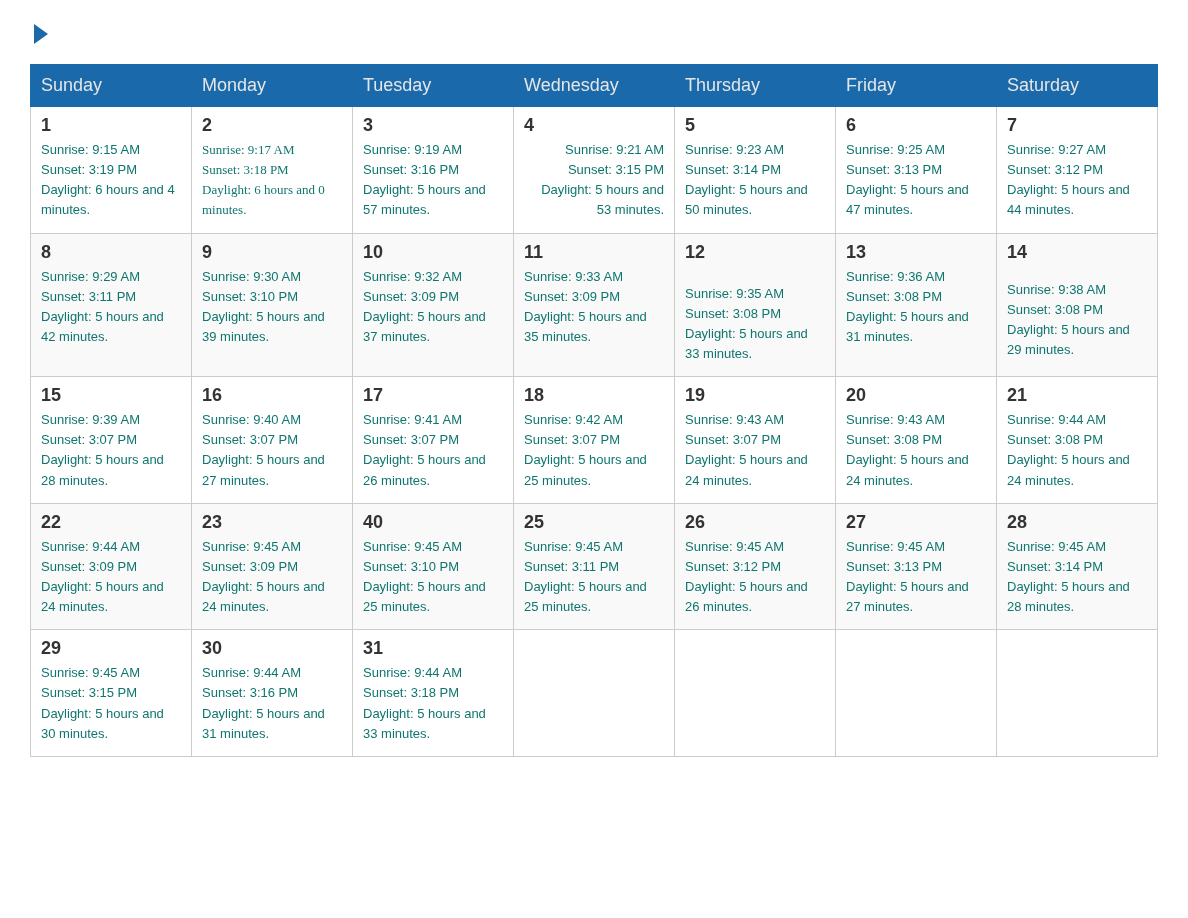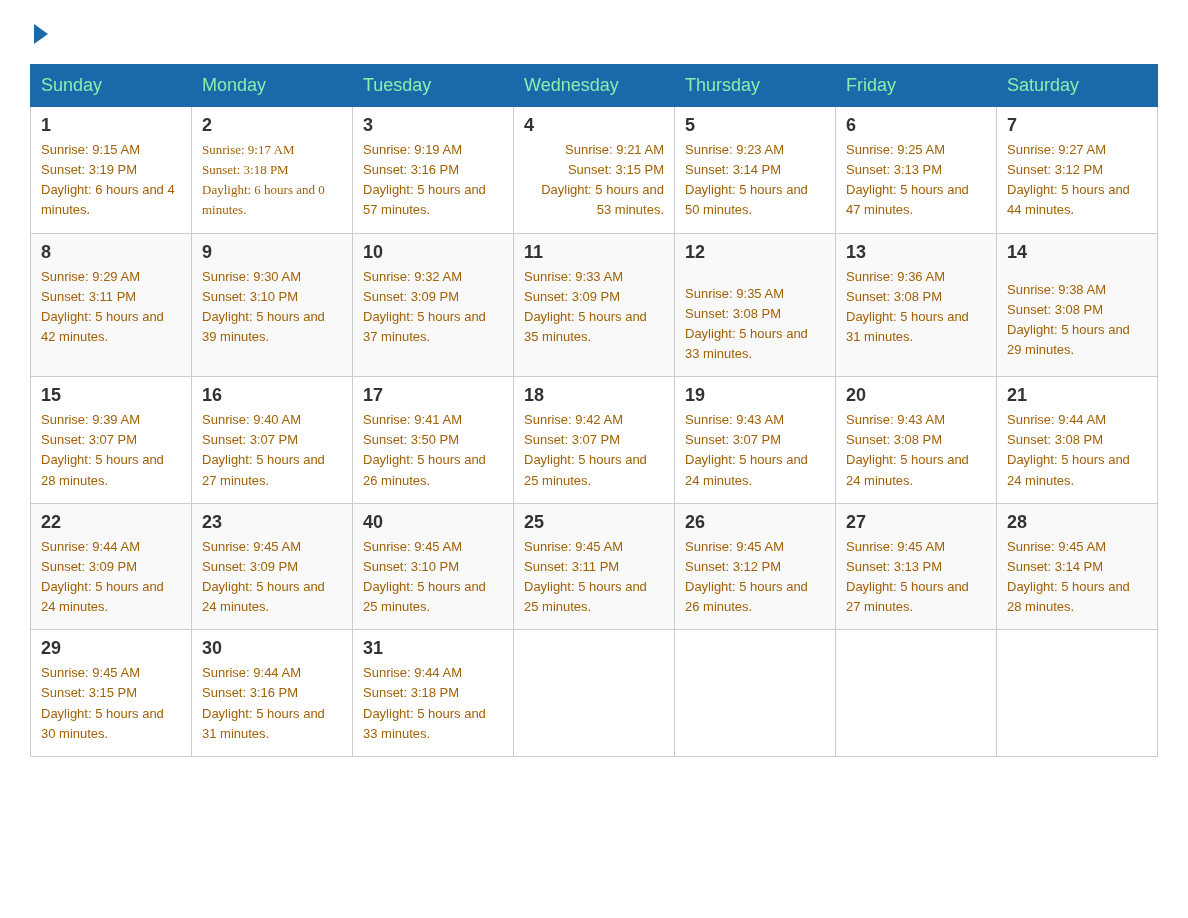--- a/index.html
+++ b/index.html
@@ -58,21 +58,21 @@
       font-size: 22px;
       color: #444;
       margin-top: 6px;
     }
     .calendar-table {
       width: 100%;
       border-collapse: collapse;
     }
     .calendar-table th {
       background-color: #1a6aab;
-      color: #86efac;
+      color: #e5e5e5;
       font-size: 18px;
       font-weight: normal;
       padding: 10px 10px;
       text-align: left;
       border: 1px solid #1a6aab;
     }
     .calendar-table td {
       vertical-align: top;
       padding: 8px 10px 12px 10px;
       border: 1px solid #ccc;
@@ -80,21 +80,21 @@
       min-height: 90px;
     }
     .day-number {
       font-size: 18px;
       font-weight: bold;
       color: #333;
       margin-bottom: 4px;
     }
     .day-info {
       font-size: 13px;
-      color: #a16207;
+      color: #0f766e;
       line-height: 1.55;
     }
     .empty-cell {
       background: #fff;
     }
     tr:nth-child(even) td {
       background-color: #f9f9f9;
     }
     tr:nth-child(odd) td {
       background-color: #fff;
@@ -227,21 +227,21 @@
         </td>
         <td>
           <div class="day-number">16</div>
           <div class="day-info" style="white-space: pre-line;">Sunrise: 9:40 AM
 Sunset: 3:07 PM
 Daylight: 5 hours and 27 minutes.</div>
         </td>
         <td>
           <div class="day-number">17</div>
           <div class="day-info" style="white-space: pre-line;">Sunrise: 9:41 AM
-Sunset: 3:50 PM
+Sunset: 3:07 PM
 Daylight: 5 hours and 26 minutes.</div>
         </td>
         <td>
           <div class="day-number">18</div>
           <div class="day-info" style="white-space: pre-line;">Sunrise: 9:42 AM
 Sunset: 3:07 PM
 Daylight: 5 hours and 25 minutes.</div>
         </td>
         <td>
           <div class="day-number">19</div>

